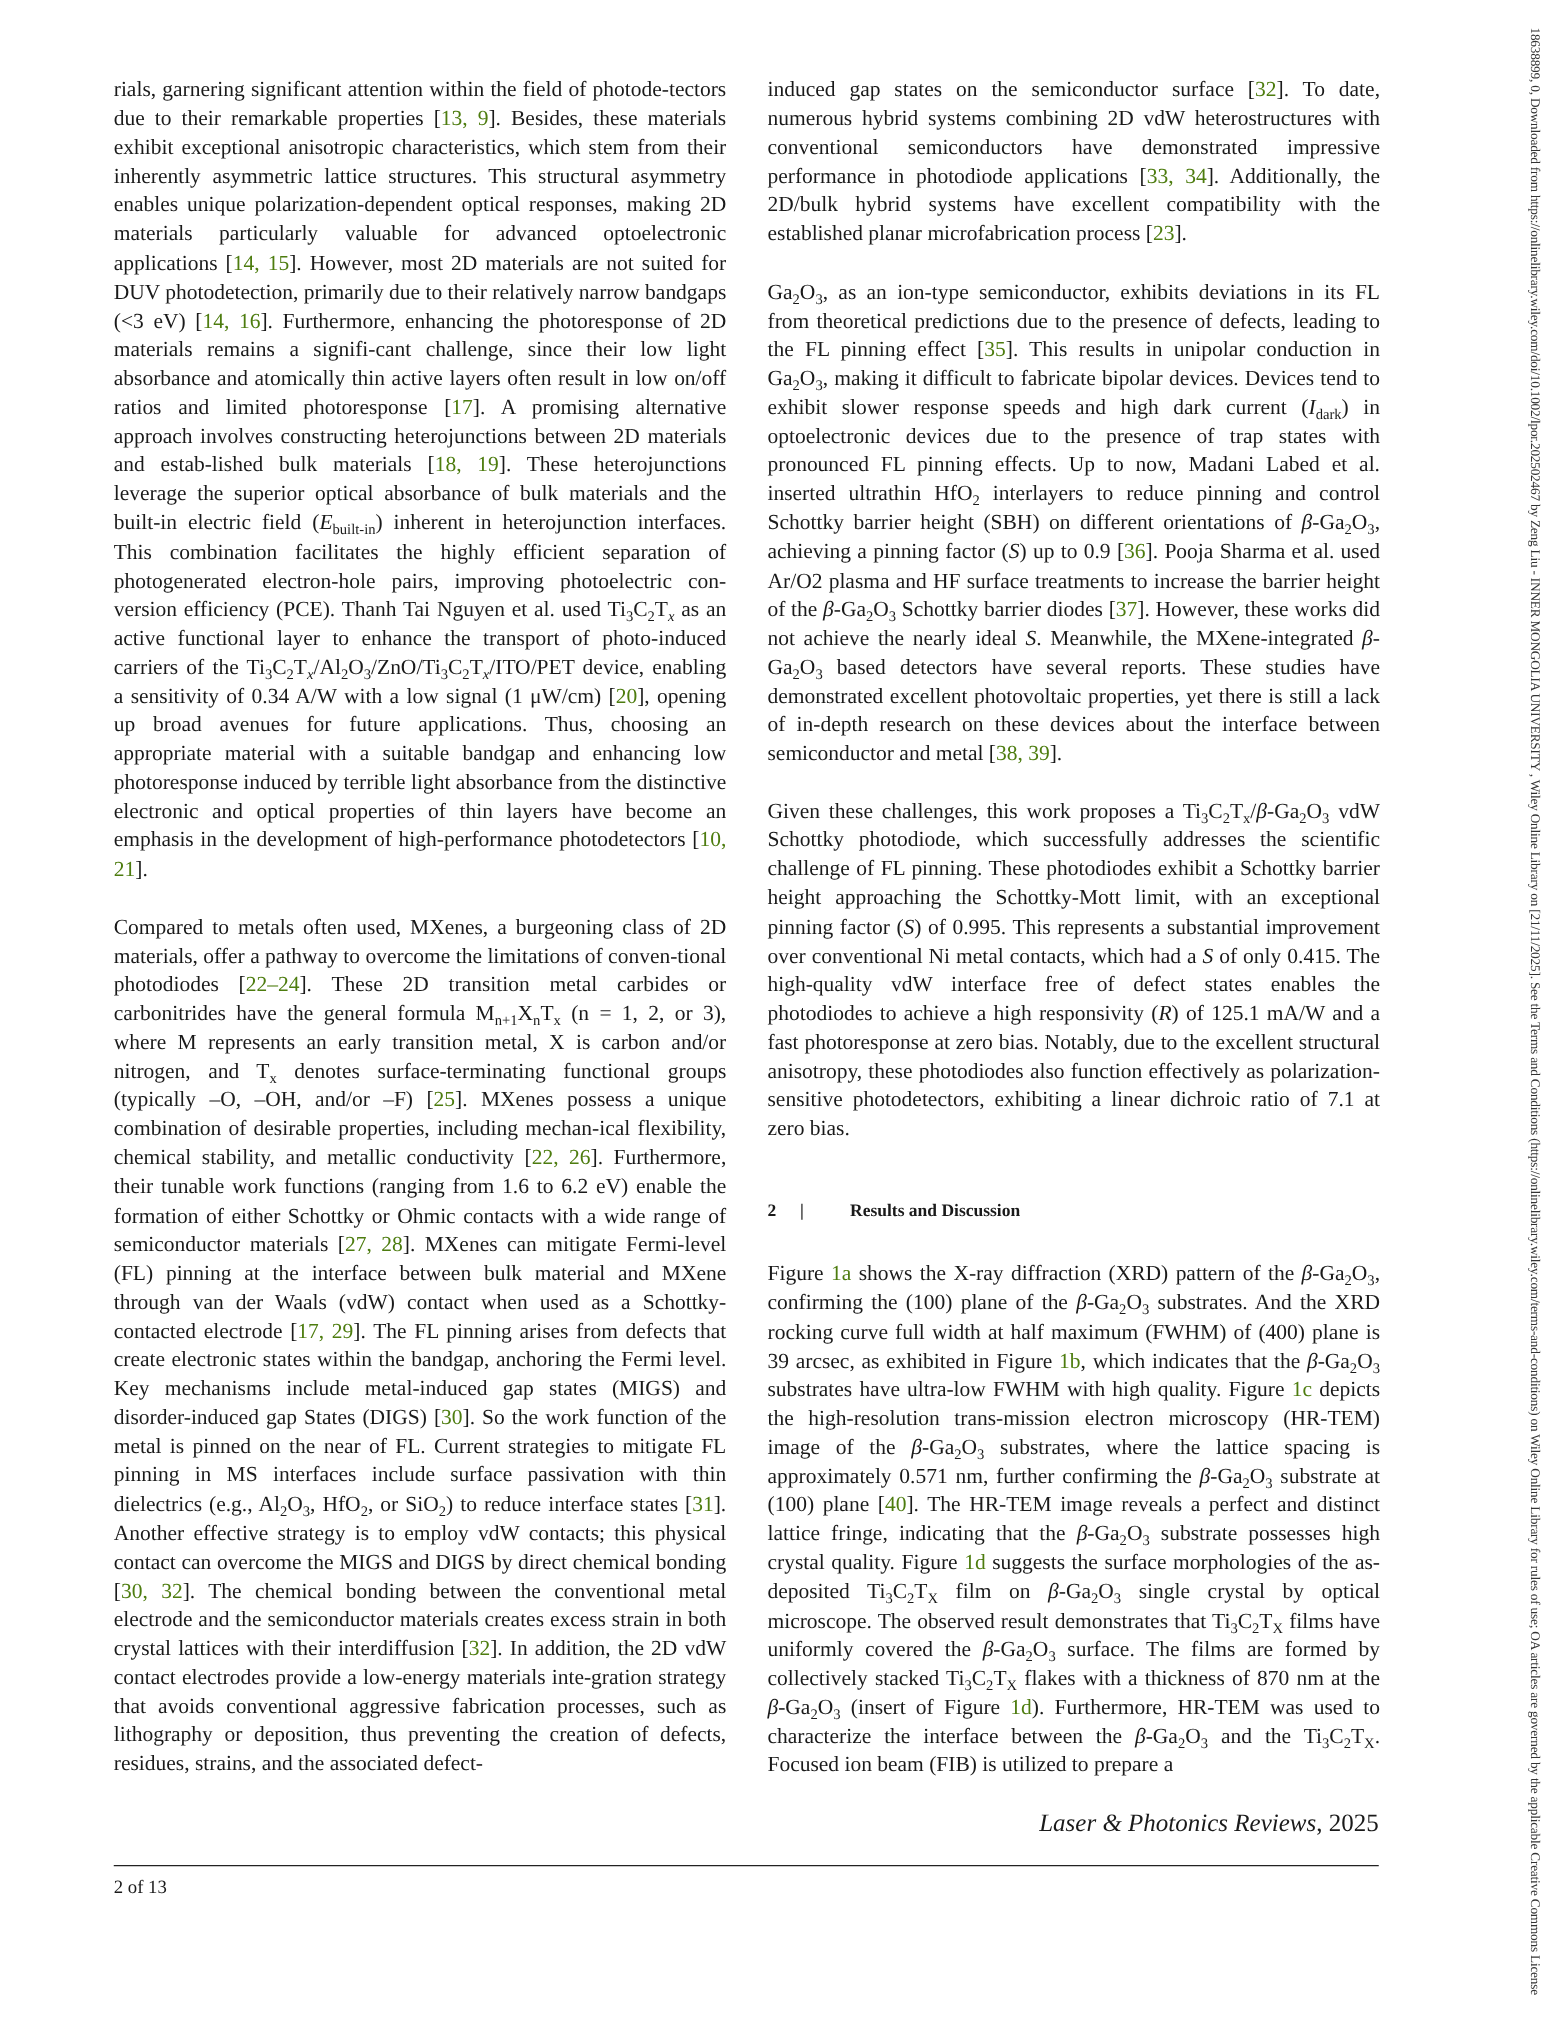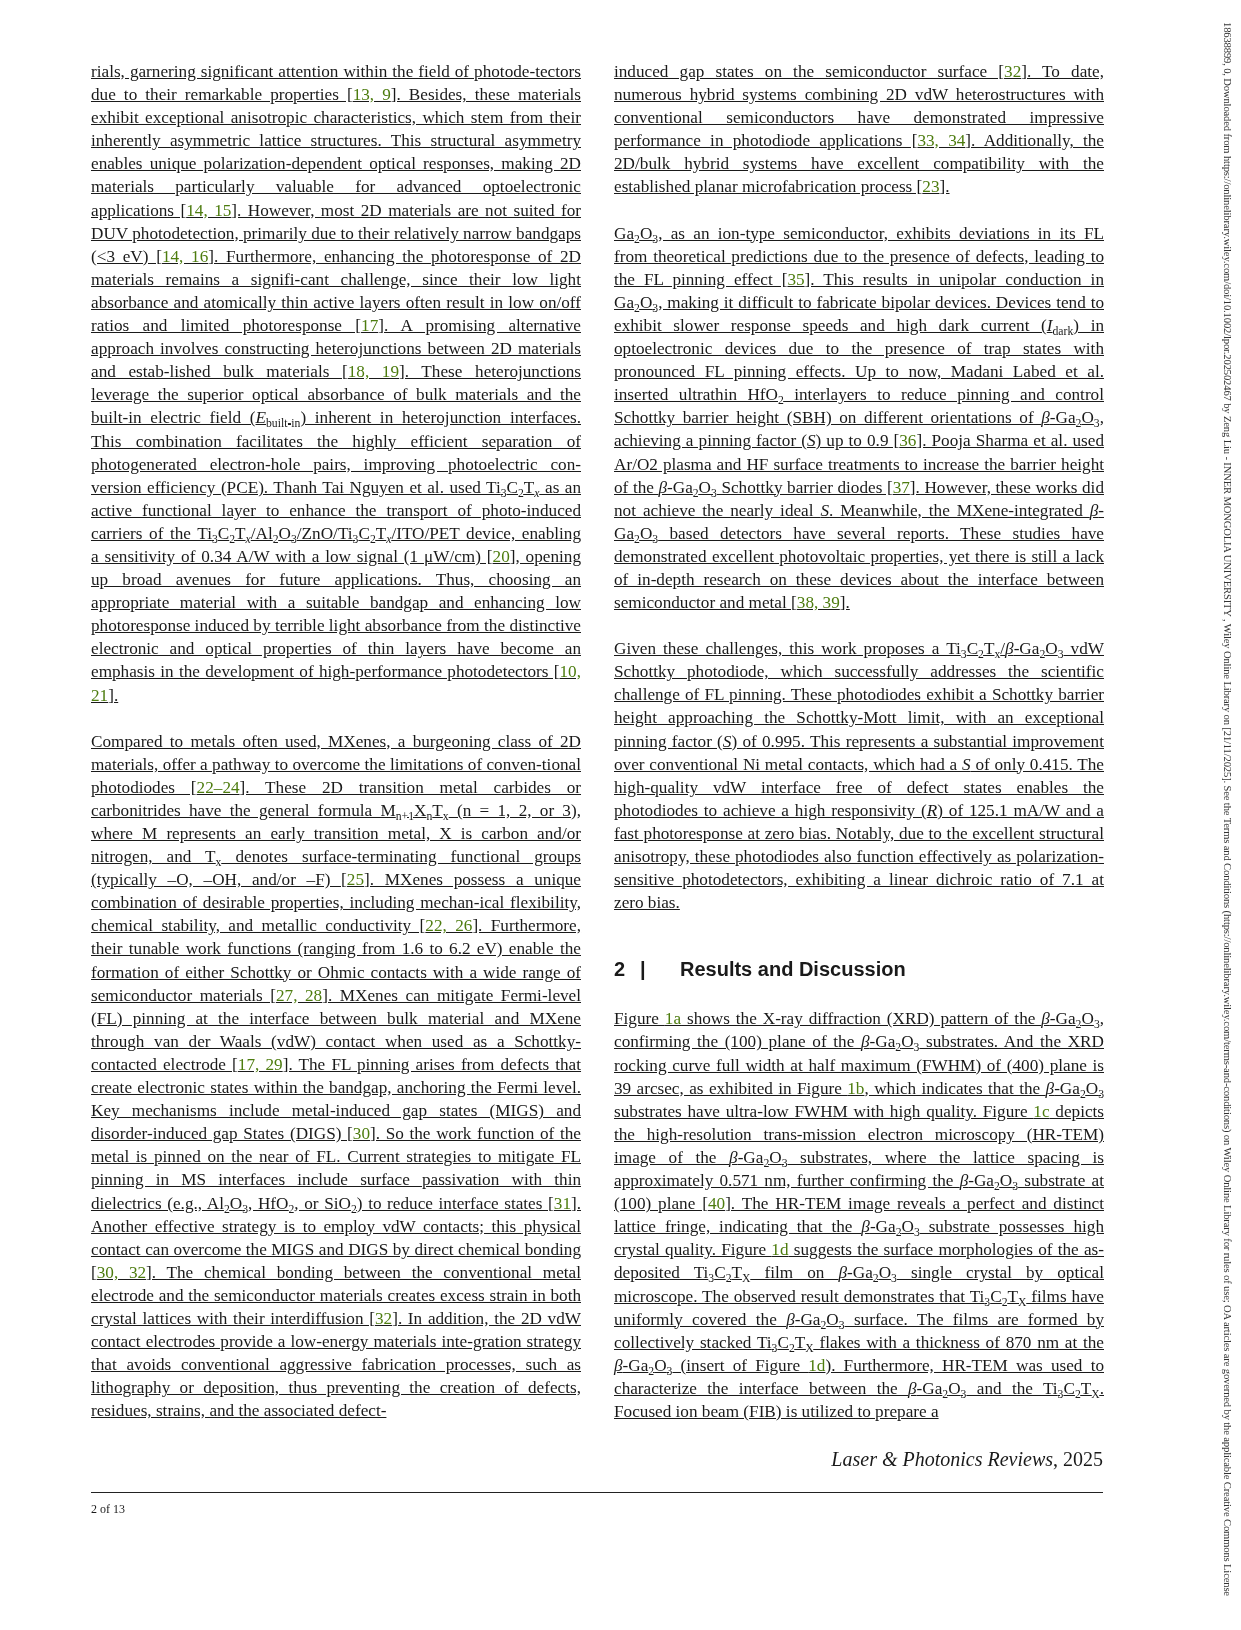--- a/index.html
+++ b/index.html
@@ -2,29 +2,29 @@
 <html><head>
 <meta charset="utf-8">
 <style>
   html, body { margin: 0; padding: 0; background: #ffffff; }
   body { width: 1241px; height: 1630px; position: relative; overflow: hidden;
          font-family: "Liberation Serif", "DejaVu Serif", serif; color: #1a1a1a; }
   .col { position: absolute; top: 60px; width: 490px; font-size: 17.2px; line-height: 23.1px;
          text-align: justify; hyphens: manual; }
   .col-left { left: 91px; }
   .col-right { left: 614px; }
-  .para { margin: 0 0 23px 0; text-decoration: underline; }
+  .para { margin: 0 0 23px 0; }
   a.cite { color: #4d7c0f; text-decoration: none; }
   sub { font-size: 0.68em; vertical-align: -0.35em; line-height: 0; }
-  .sec-head { font-family: Liberation Sans, sans-serif; font-weight: bold; font-size: 20px;
+  .sec-head { font-family: Liberation Serif, serif; font-weight: bold; font-size: 14px;
               margin: 44px 0 26px 0; text-align: left; }
   .sec-head .num { display: inline-block; width: 26px; }
   .sec-head .bar { display: inline-block; width: 40px; }
   .footer-rule { position: absolute; left: 91px; top: 1492px; width: 1012px; height: 1px; background: #222; }
-  .footer-left { position: absolute; left: 91px; top: 1502px; font-size: 12px; }
+  .footer-left { position: absolute; left: 91px; top: 1502px; font-size: 15px; }
   .footer-right { position: absolute; right: 138px; top: 1448px; font-size: 20px; margin-left: 48px; }
   .footer-right i { font-style: italic; }
   .side-note { position: absolute; left: 1233px; top: 22px; transform-origin: 0 0; transform: rotate(90deg);
                white-space: nowrap; font-size: 10.6px; color: #333; letter-spacing: -0.15px;
                font-family: "Liberation Serif", serif; width: 1580px; }
 </style>
 </head>
 <body>
 
 <div class="side-note">18638899, 0, Downloaded from https://onlinelibrary.wiley.com/doi/10.1002/lpor.202502467 by Zeng Liu - INNER MONGOLIA UNIVERSITY , Wiley Online Library on [21/11/2025]. See the Terms and Conditions (https://onlinelibrary.wiley.com/terms-and-conditions) on Wiley Online Library for rules of use; OA articles are governed by the applicable Creative Commons License</div>

